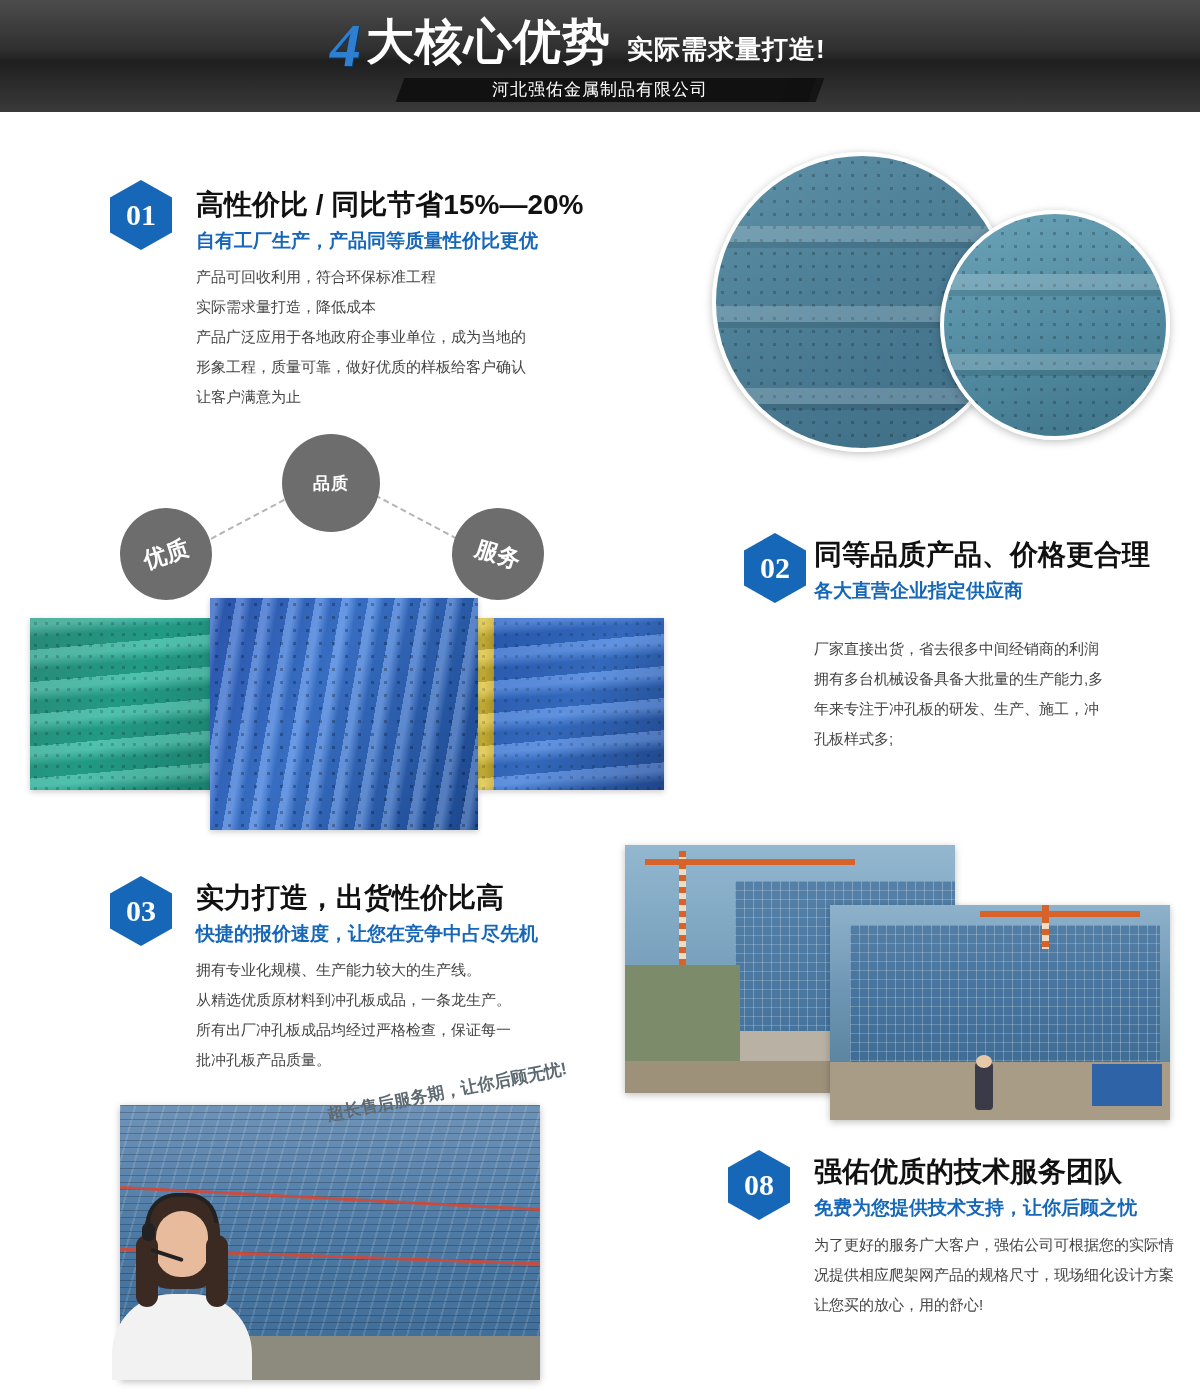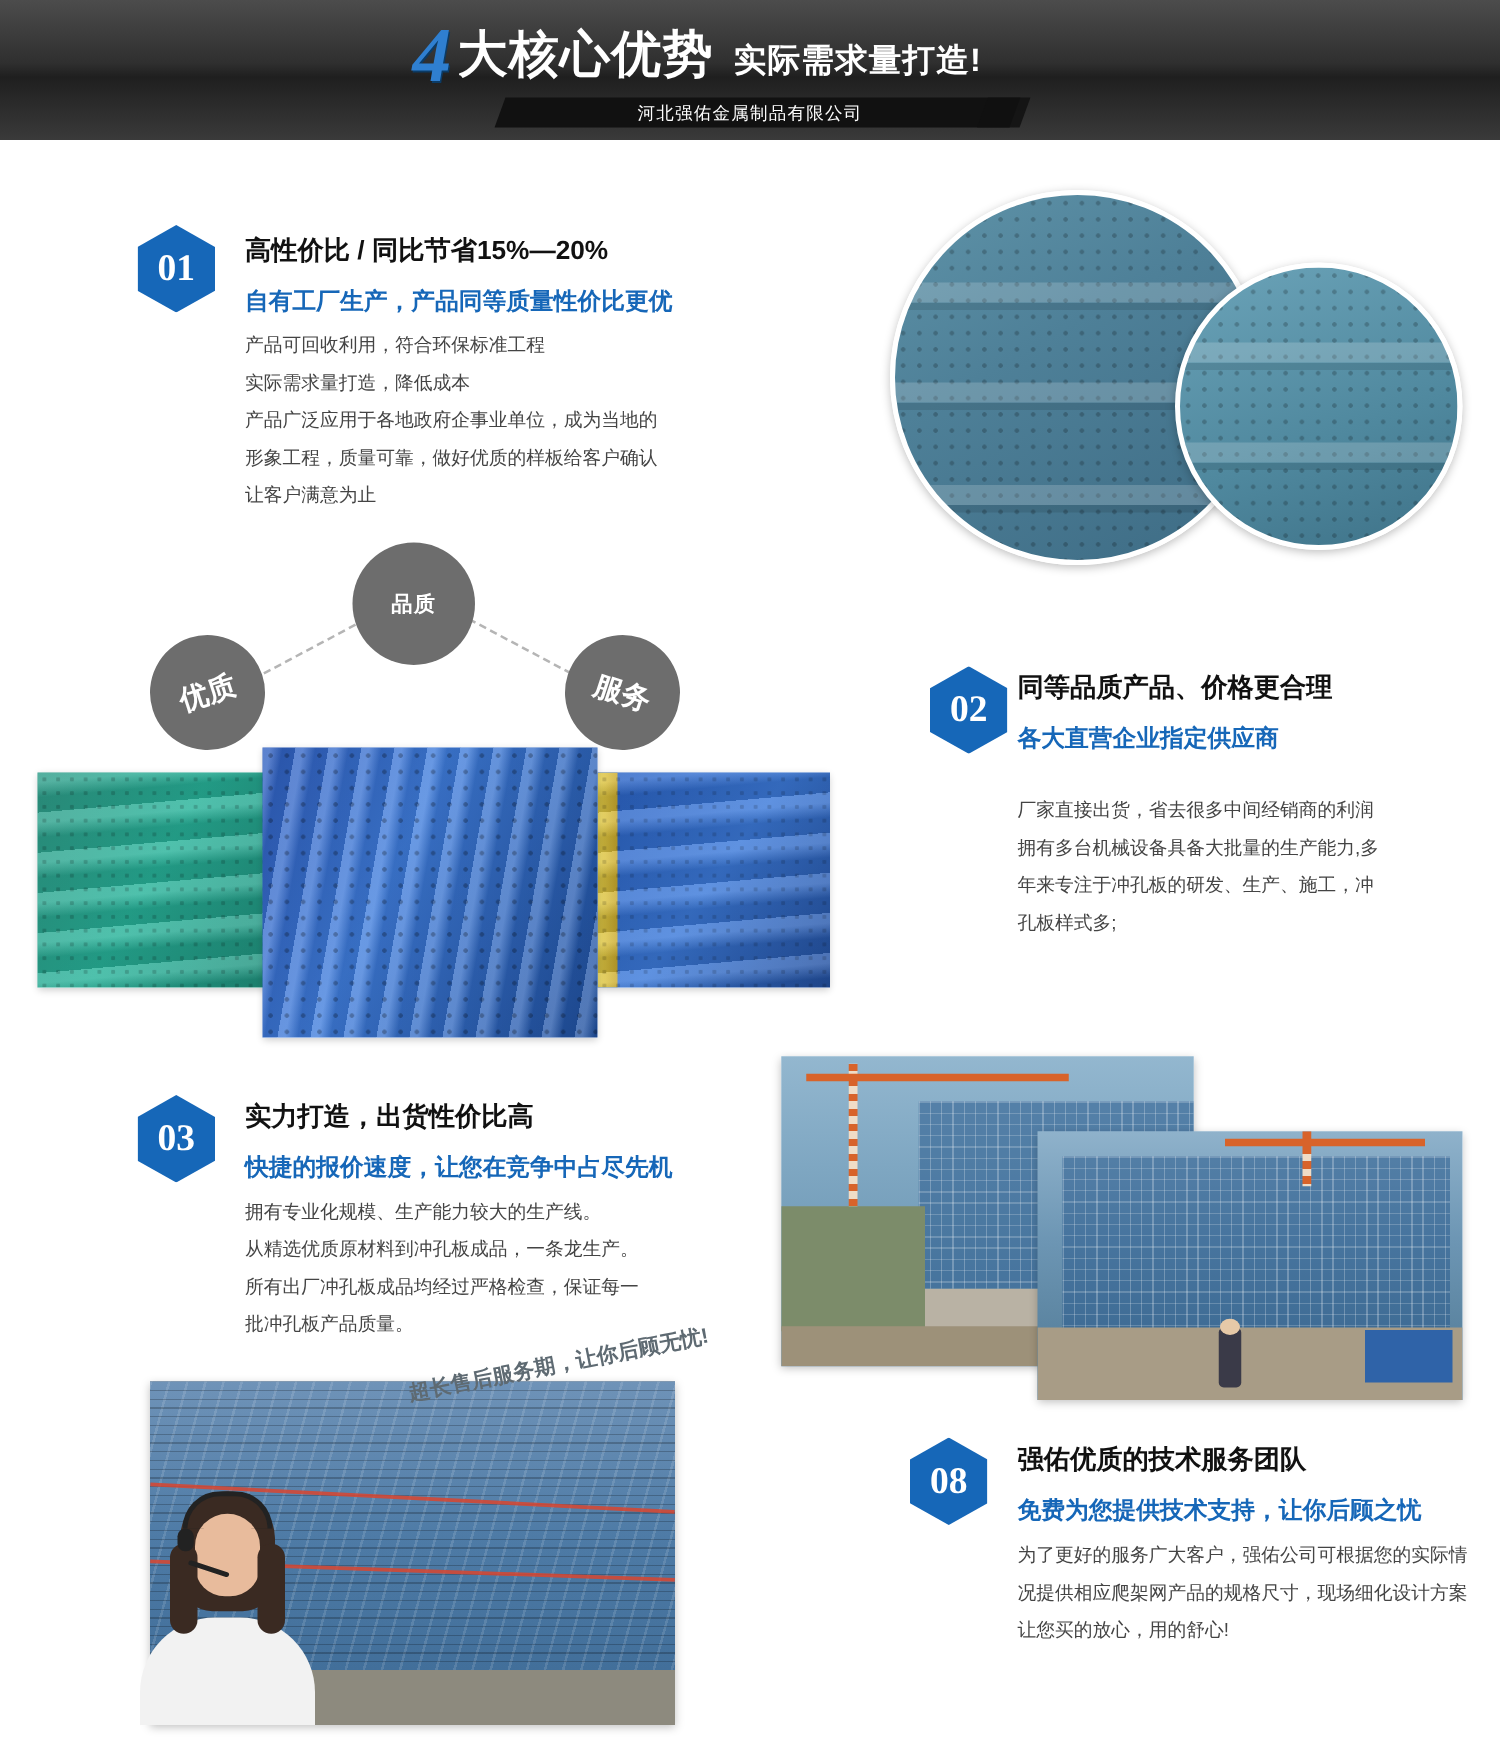--- a/index.html
+++ b/index.html
@@ -30,57 +30,57 @@
   .hdr-num {
     color: #2f7fd0;
     font-size: 62px;
     font-weight: bold;
     font-style: italic;
     font-family: "Liberation Serif", serif;
     vertical-align: -8px;
     margin-right: 4px;
     text-shadow: 1px 1px 0 #0b3b66;
   }
-  .hdr-main { font-size: 40px; }
+  .hdr-main { font-size: 48px; }
   .hdr-sub {
     color: #ffffff; font-size: 26px; font-weight: bold;
     margin-left: 16px;
   }
   .hdr-bar {
     position: absolute; left: 400px; top: 78px;
     width: 412px; height: 24px;
     background: #111;
     transform: skewX(-20deg);
   }
   .hdr-bar-tail {
     position: absolute; left: 786px; top: 78px;
     width: 34px; height: 24px;
     background: #111;
     transform: skewX(-20deg);
     opacity: .85;
   }
   .hdr-company {
     position: absolute; left: 400px; top: 80px; width: 400px;
-    text-align: center; color: #fff; font-size: 14px; line-height: 20px;
+    text-align: center; color: #fff; font-size: 17px; line-height: 20px;
     letter-spacing: 1px;
   }
 
   
   .hex {
     position: absolute;
     width: 62px; height: 70px;
     background: #1667b8;
     clip-path: polygon(50% 0%, 100% 25%, 100% 75%, 50% 100%, 0% 75%, 0% 25%);
     color: #fff; font-size: 30px; font-weight: bold;
     display: flex; align-items: center; justify-content: center;
     font-family: "Liberation Serif", serif;
   }
   .blk-title {
     position: absolute;
-    font-size: 21px; font-weight: bold; color: #111;
+    font-size: 28px; font-weight: bold; color: #111;
     white-space: nowrap;
   }
   .blk-sub {
     position: absolute;
     font-size: 19px; font-weight: bold; color: #1667b8;
     white-space: nowrap;
   }
   .blk-body {
     position: absolute;
     font-size: 15px; color: #444; line-height: 30px;

